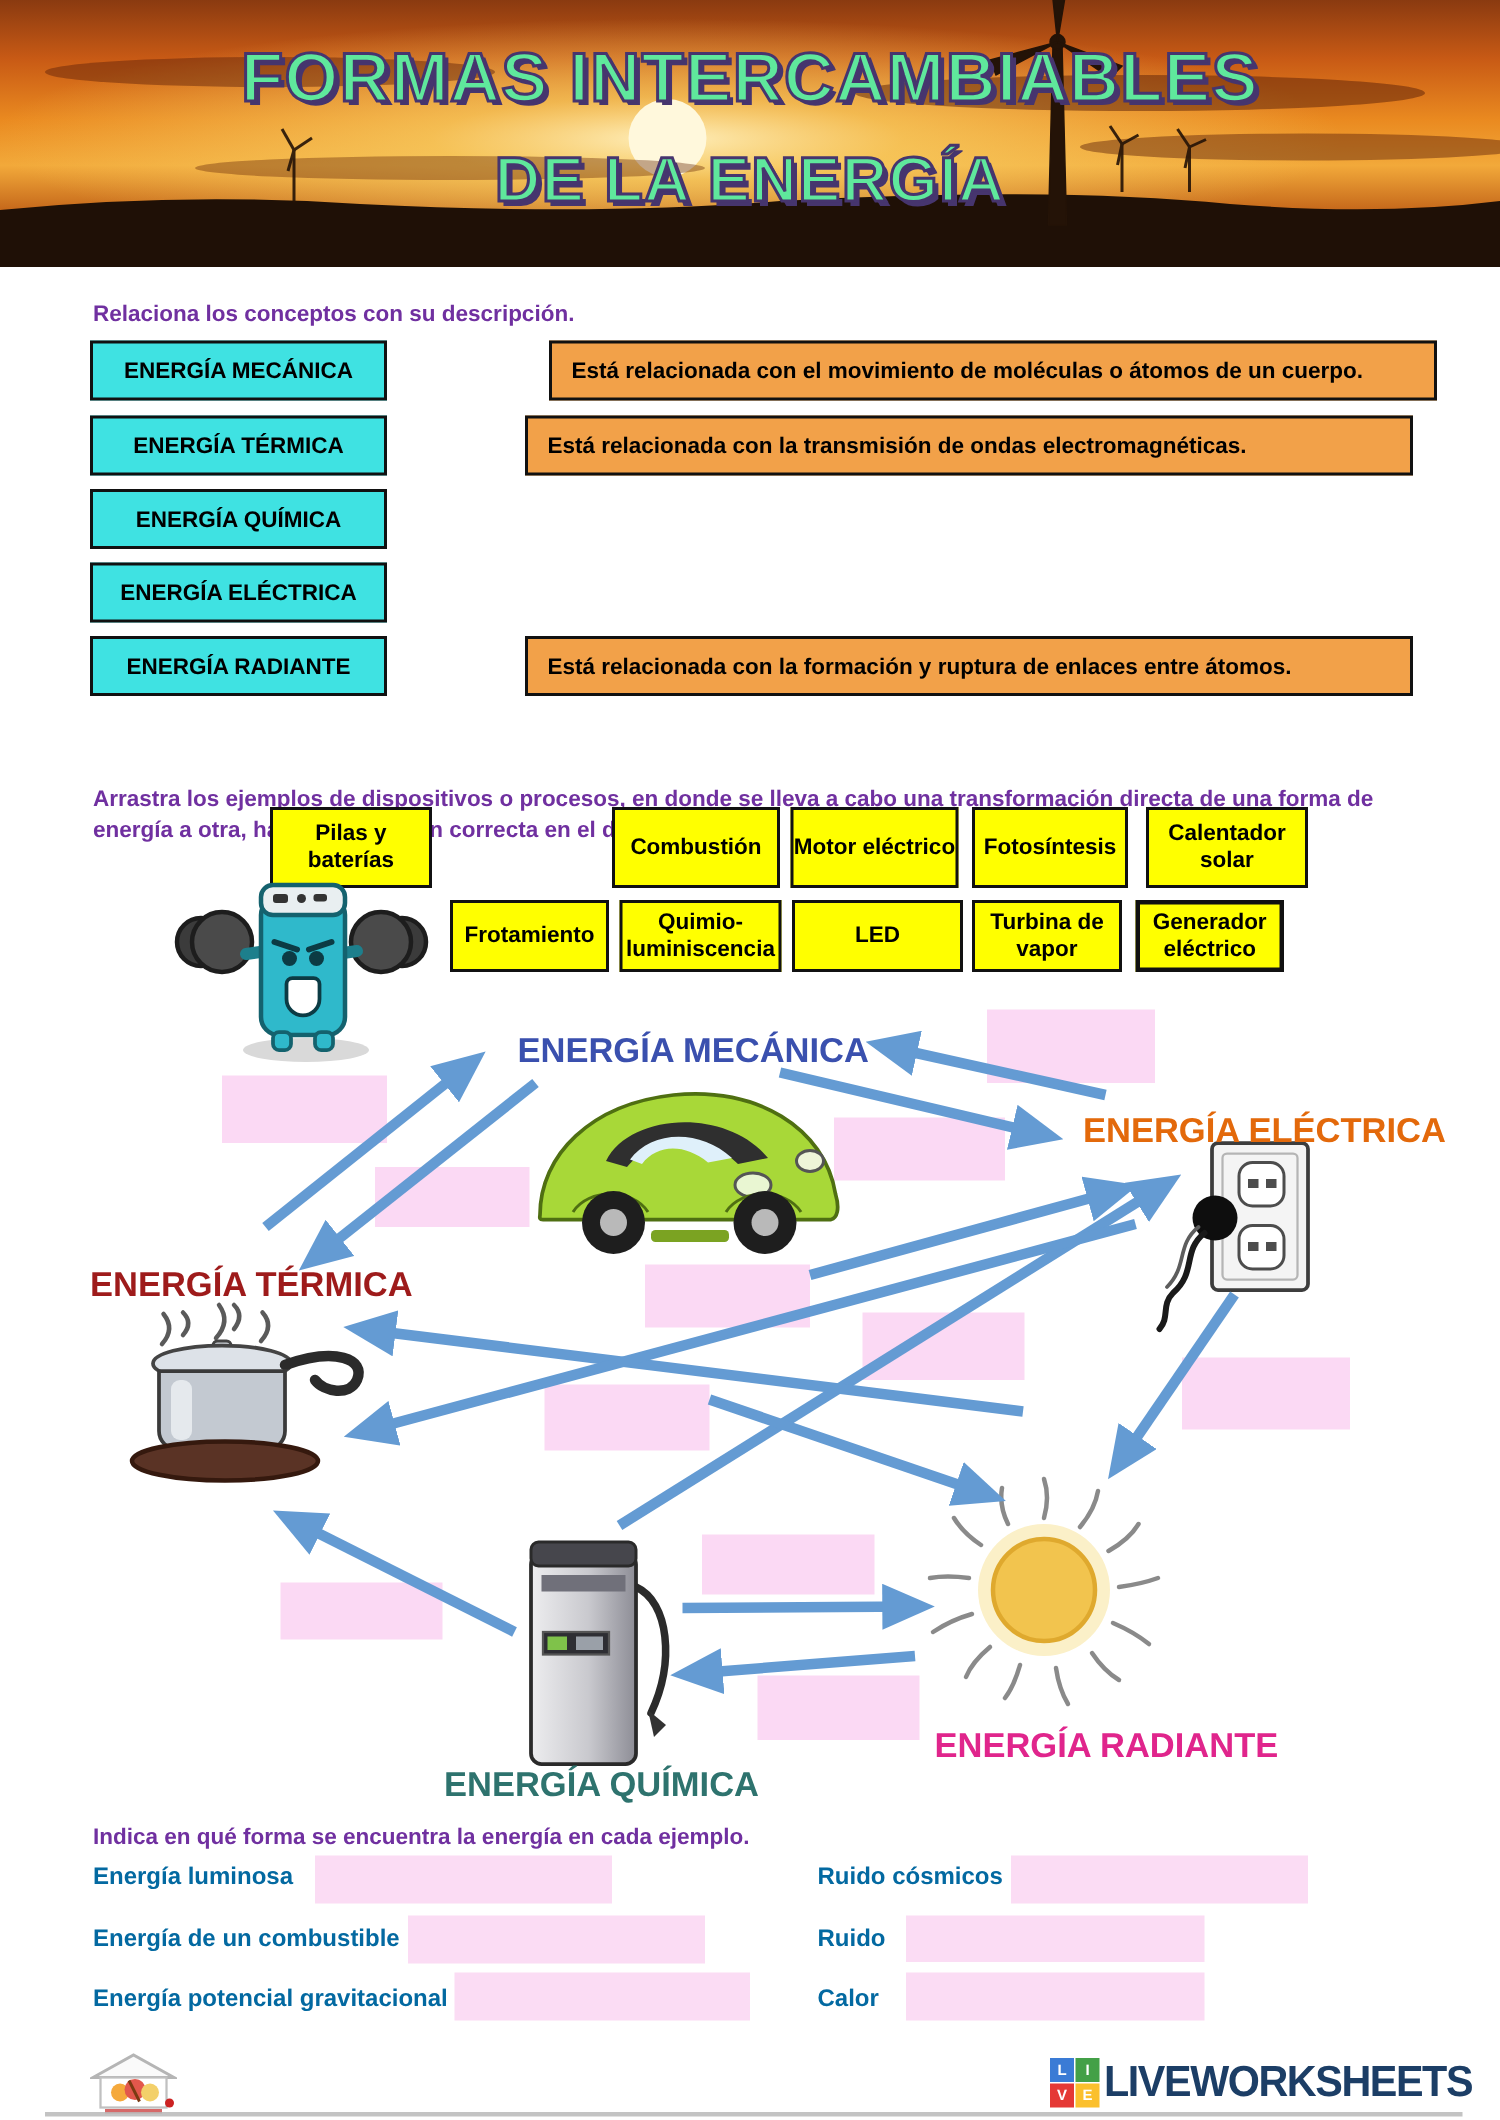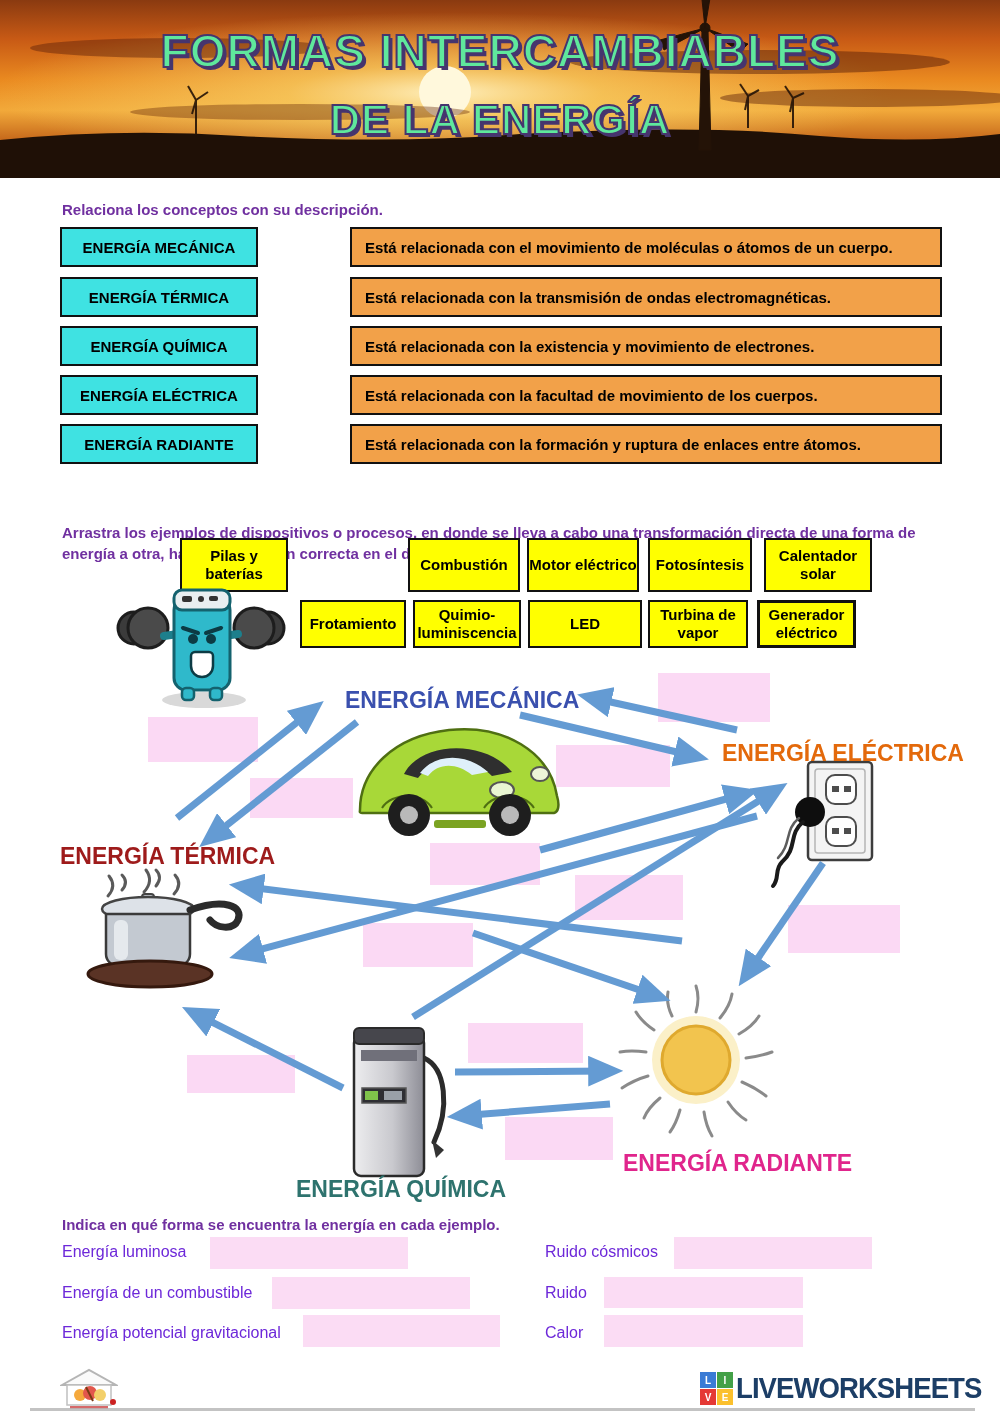--- a/index.html
+++ b/index.html
@@ -26,21 +26,21 @@
 
   
   .chip{background:#ffff00;border:2px solid #111;display:flex;align-items:center;justify-content:center;
     text-align:center;font-weight:bold;font-size:15px;line-height:18px;color:#000;box-sizing:border-box;}
 
   
   .node-label{font-weight:bold;font-size:23px;white-space:nowrap;}
   .dropzone{background:#fbd9f4;}
 
   
-  .fill-label{font-weight:normal;font-size:16px;color:#6d28d9;white-space:nowrap;}
+  .fill-label{font-weight:bold;font-size:16px;color:#0369a1;white-space:nowrap;}
   .fill-input{background:#fbdcf4;border:none;}
 
   
   .brand-block{width:16px;height:16px;display:flex;align-items:center;justify-content:center;
     color:#fff;font-weight:bold;font-size:10px;}
   .brand-text{font-weight:800;font-size:29px;color:#1c3e66;letter-spacing:-1px;
     transform:scaleX(.95);transform-origin:left;}
   .bottom-line{left:30px;top:1408px;width:945px;height:3px;background:#b9b9b9;opacity:.85;}
 </style>
 </head>
@@ -111,31 +111,25 @@
   <div class="abs concept" style="top:326px;">
       <span>ENERGÍA QUÍMICA</span>
     </div>
   <div class="abs concept" style="top:375px;">
       <span>ENERGÍA ELÉCTRICA</span>
     </div>
   <div class="abs concept" style="top:424px;">
       <span>ENERGÍA RADIANTE</span>
     </div>
 
-  <div class="abs desc" style="top:227px;">
+  <div class="abs desc" style="top:227px;margin-left:16px;">
       <span>Está relacionada con el movimiento de moléculas o átomos de un cuerpo.</span>
     </div>
   <div class="abs desc" style="top:277px;">
       <span>Está relacionada con la transmisión de ondas electromagnéticas.</span>
-    </div>
-  <div class="abs desc" style="top:326px;">
-      <span>Está relacionada con la existencia y movimiento de electrones.</span>
-    </div>
-  <div class="abs desc" style="top:375px;">
-      <span>Está relacionada con la facultad de movimiento de los cuerpos.</span>
     </div>
   <div class="abs desc" style="top:424px;">
       <span>Está relacionada con la formación y ruptura de enlaces entre átomos.</span>
     </div>
 
   <div class="abs instr" style="left:62px;top:488px;width:895px;margin-top:34px;">Arrastra los ejemplos de dispositivos o procesos, en donde se lleva a cabo una transformación directa de una forma de energía a otra, hasta su posición correcta en el diagrama.</div>
 
   <div class="abs chip" style="left:180px;top:538px;width:108px;height:54px;">
       <span>Pilas y baterías</span>
     </div>

